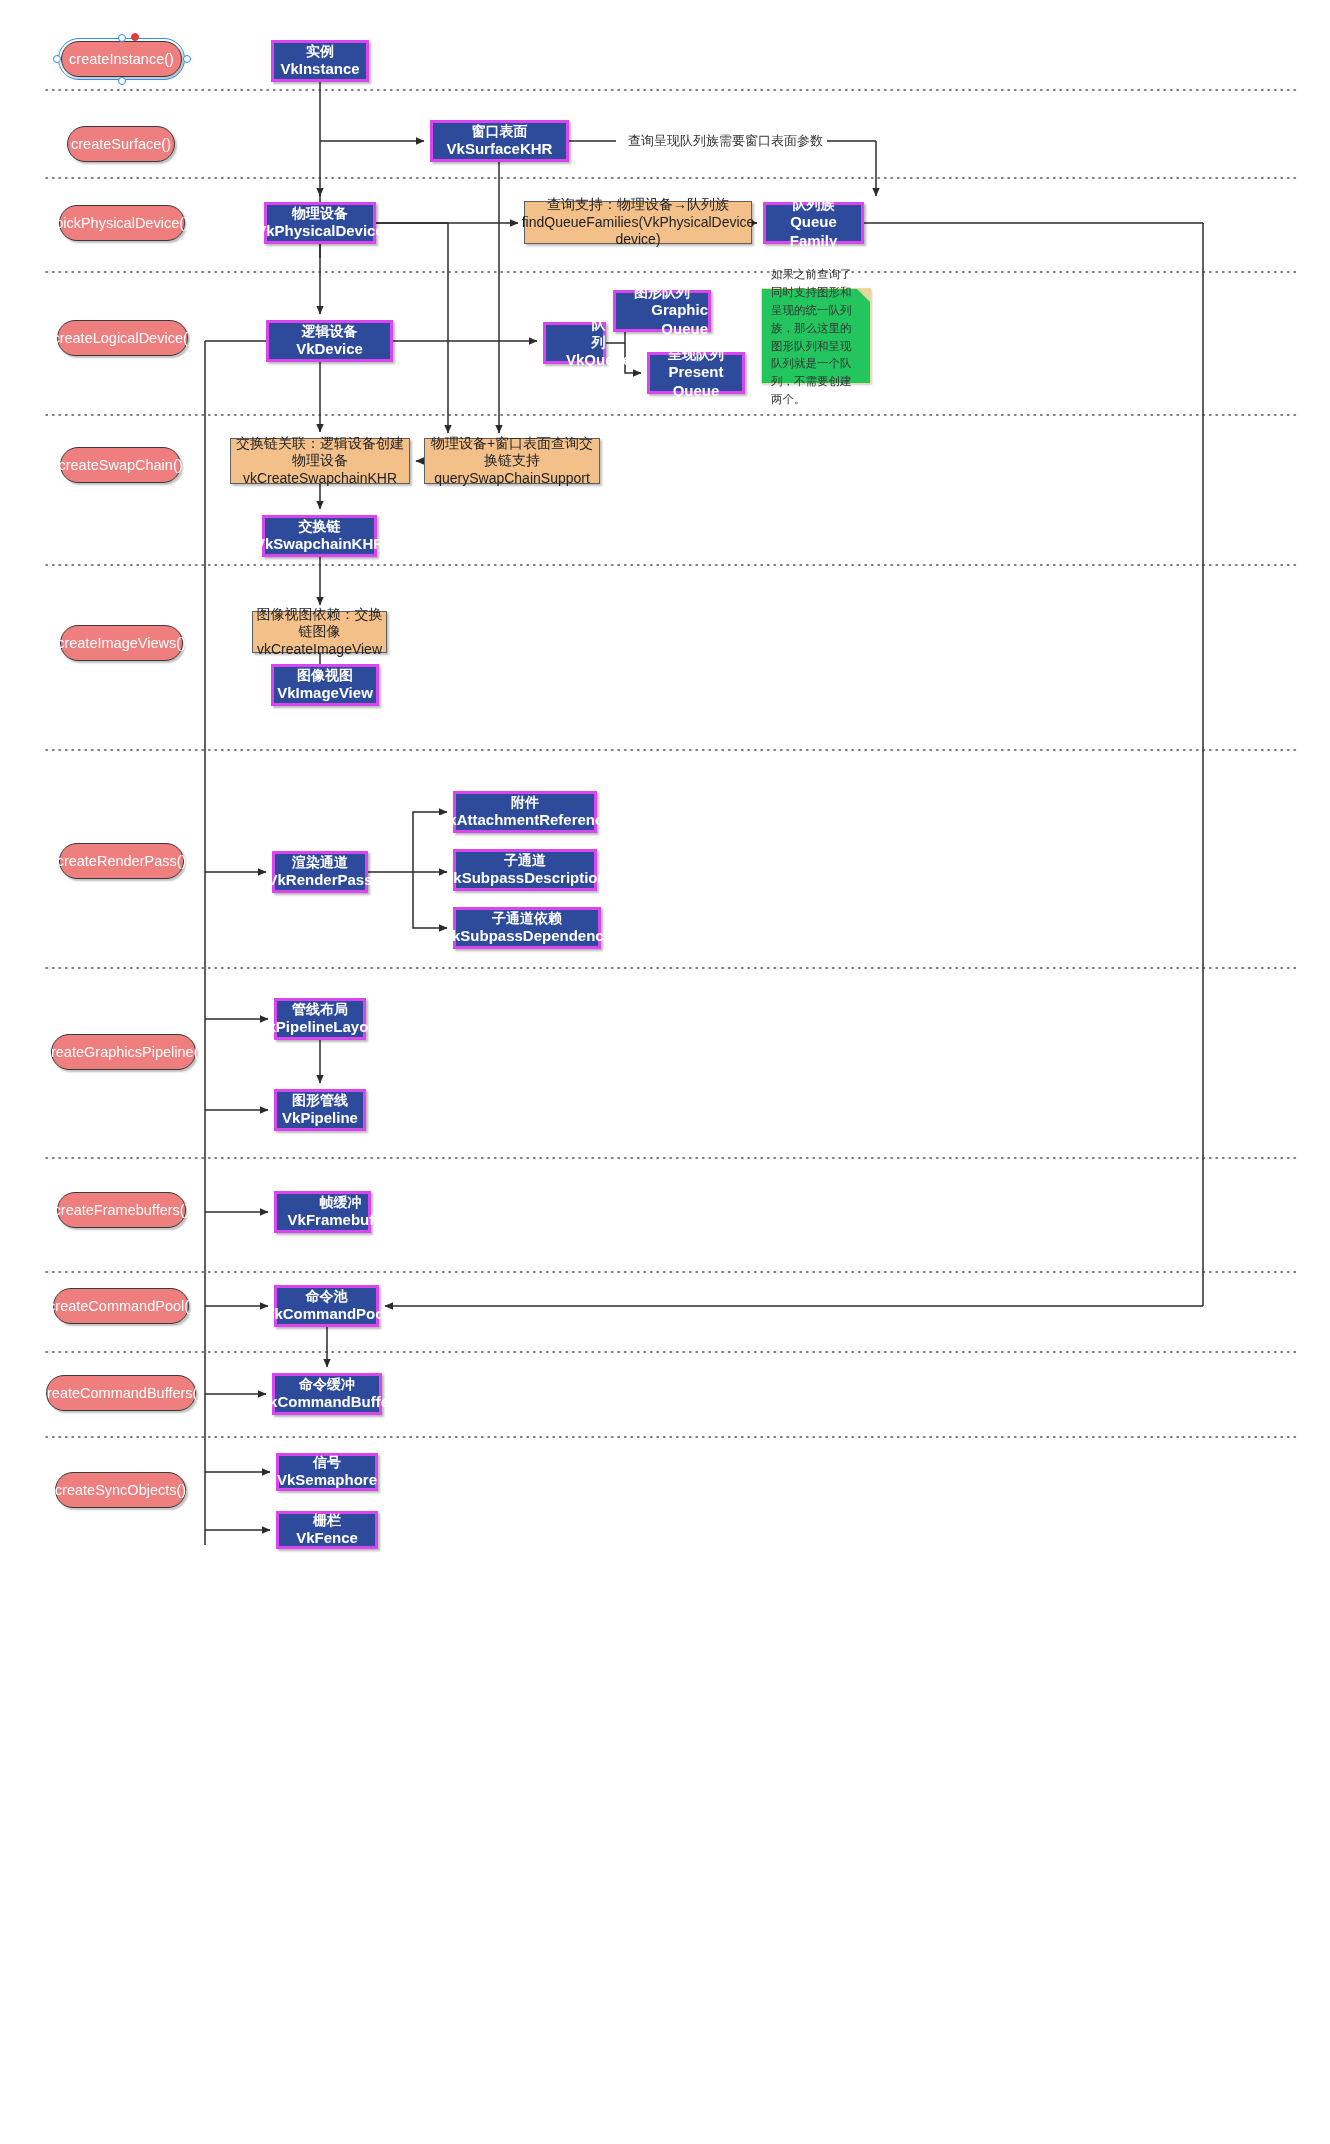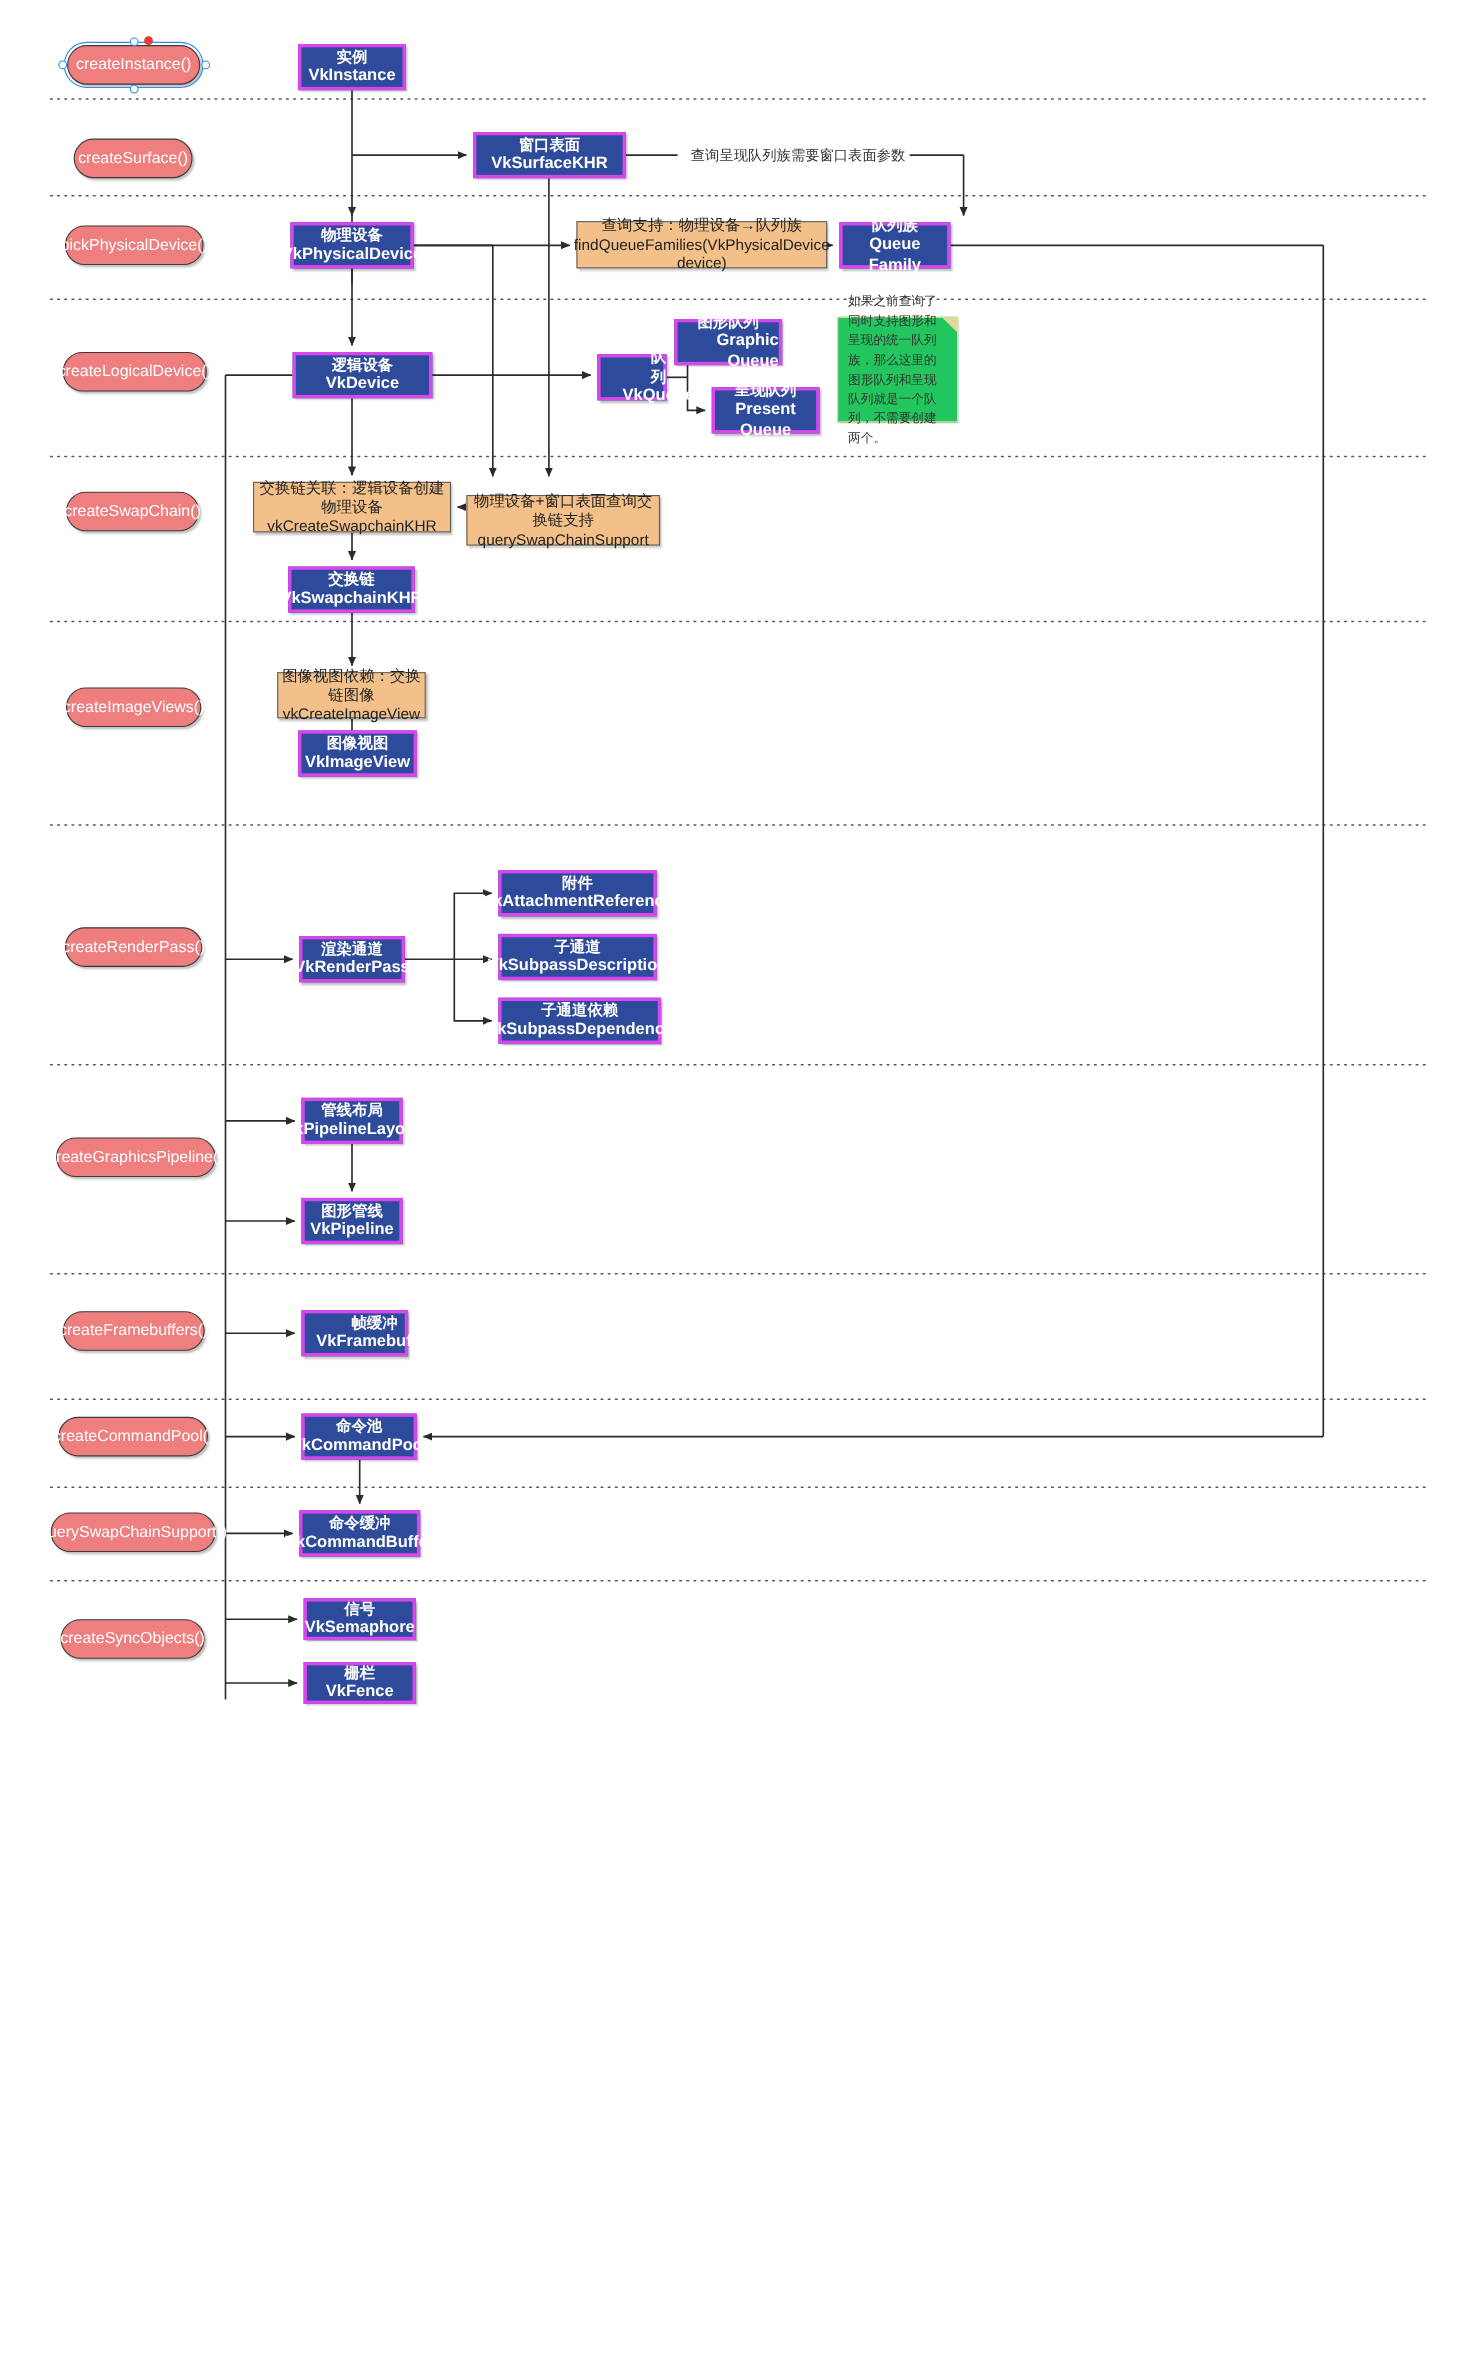--- a/index.html
+++ b/index.html
@@ -215,21 +215,21 @@
         <div class="l2">VkFence</div>
       </div>
       <div class="node orange" style="left: 524px; top: 201px; width: 228px; height: 43px;">
         <div class="l1">查询支持：物理设备→队列族</div>
         <div class="l2">findQueueFamilies(VkPhysicalDevice device)</div>
       </div>
       <div class="node orange" style="left: 230px; top: 438px; width: 180px; height: 46px;">
         <div class="l1">交换链关联：逻辑设备创建物理设备</div>
         <div class="l2">vkCreateSwapchainKHR</div>
       </div>
-      <div class="node orange" style="left: 424px; top: 450px; width: 176px; height: 46px;">
+      <div class="node orange" style="left: 424px; top: 438px; width: 176px; height: 46px;">
         <div class="l1">物理设备+窗口表面查询交换链支持</div>
         <div class="l2">querySwapChainSupport</div>
       </div>
       <div class="node orange" style="left: 252px; top: 611px; width: 135px; height: 42px;">
         <div class="l1">图像视图依赖：交换链图像</div>
         <div class="l2">vkCreateImageView</div>
       </div>
       <div class="node pill" style="left: 61px; top: 41px; width: 121px; height: 36px;">
         <span>createInstance()</span>
       </div>
@@ -260,21 +260,21 @@
       <div class="node pill" style="left: 51px; top: 1034px; width: 145px; height: 36px;">
         <span>createGraphicsPipeline()</span>
       </div>
       <div class="node pill" style="left: 57px; top: 1192px; width: 129px; height: 36px;">
         <span>createFramebuffers()</span>
       </div>
       <div class="node pill" style="left: 53px; top: 1288px; width: 136px; height: 36px;">
         <span>createCommandPool()</span>
       </div>
       <div class="node pill" style="left: 46px; top: 1375px; width: 150px; height: 36px;">
-        <span>querySwapChainSupport()</span>
+        <span>createCommandBuffers()</span>
       </div>
       <div class="node pill" style="left: 55px; top: 1472px; width: 131px; height: 36px;">
         <span>createSyncObjects()</span>
       </div>
       <div class="node note" style="left: 761px; top: 288px; width: 110px; height: 96px; position: absolute;">
         <div class="fold"></div>
         <div>如果之前查询了同时支持图形和呈现的统一队列族，那么这里的图形队列和呈现队列就是一个队列，不需要创建两个。</div>
       </div>
       <div class="edge-label" style="left: 624px; top: 132px;">查询呈现队列族需要窗口表面参数</div>
     </div>

